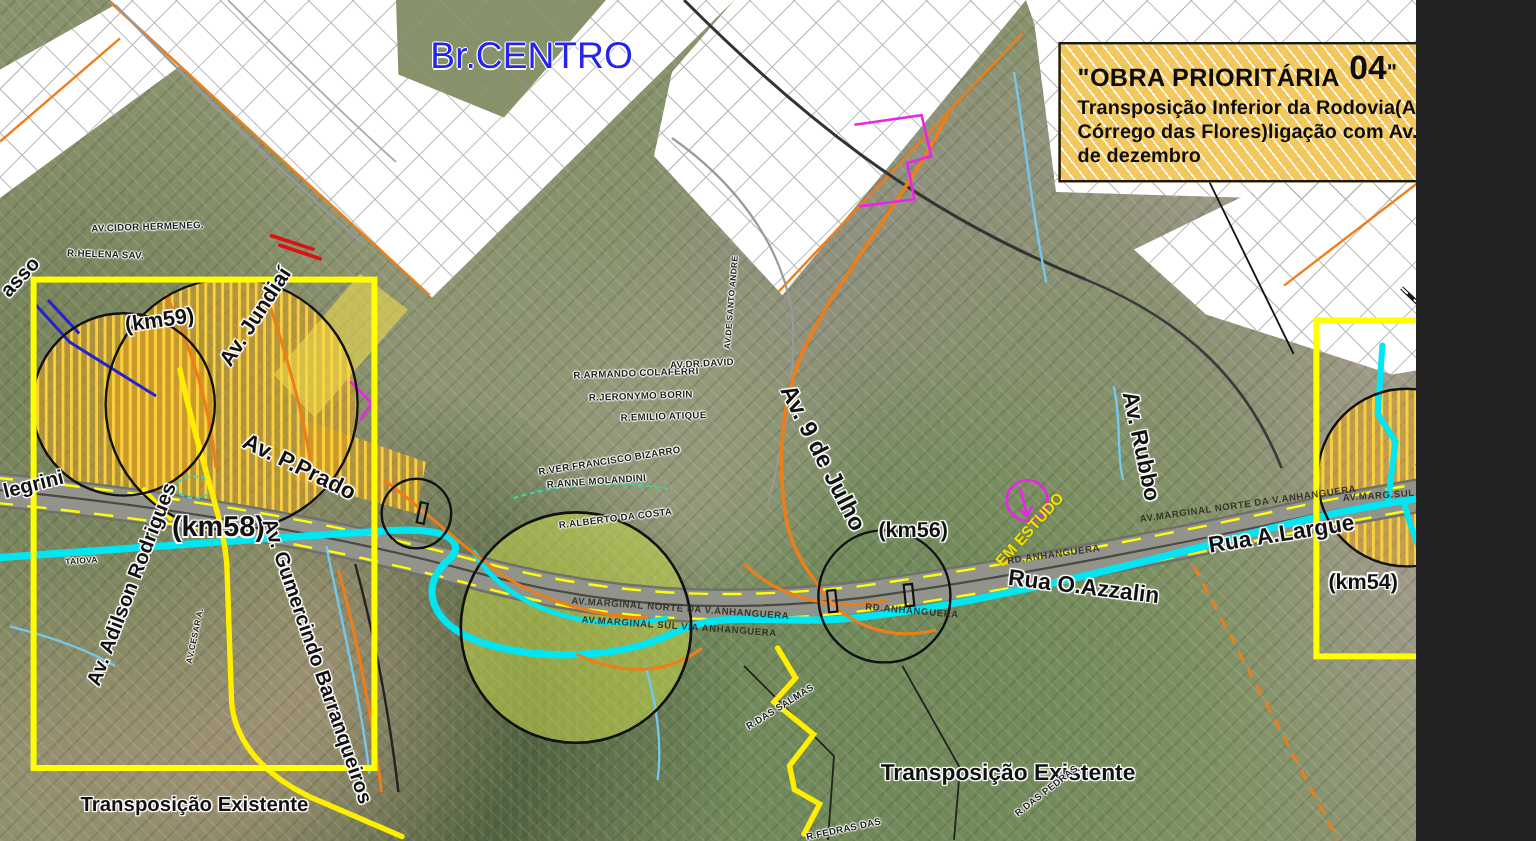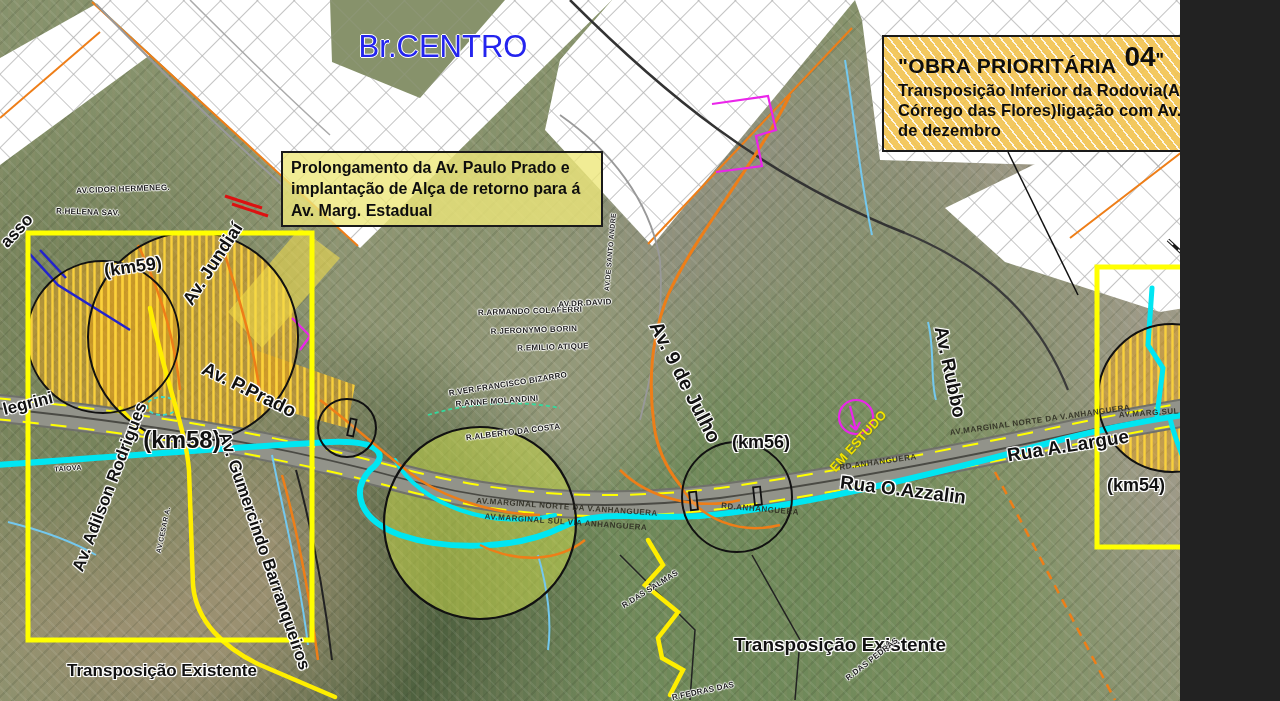--- a/index.html
+++ b/index.html
@@ -260,17 +260,14 @@
 
   <div class="callout obra">
     <div class="obra-title-row">
       <span class="obra-title">"OBRA PRIORITÁRIA</span>
       <span class="obra-number">04</span>
       <span class="obra-quote">"</span>
     </div>
     <div class="obra-body">Transposição Inferior da Rodovia(Av. Córrego das Flores)ligação com Av. 1 de dezembro</div>
   </div>
 
-  <div class="callout prolong">
-    <div class="prolong-body">Prolongamento da Av. Paulo Prado e implantação de Alça de retorno para á Av. Marg. Estadual</div>
-  </div>
 
 </div>
 
 </body></html>

